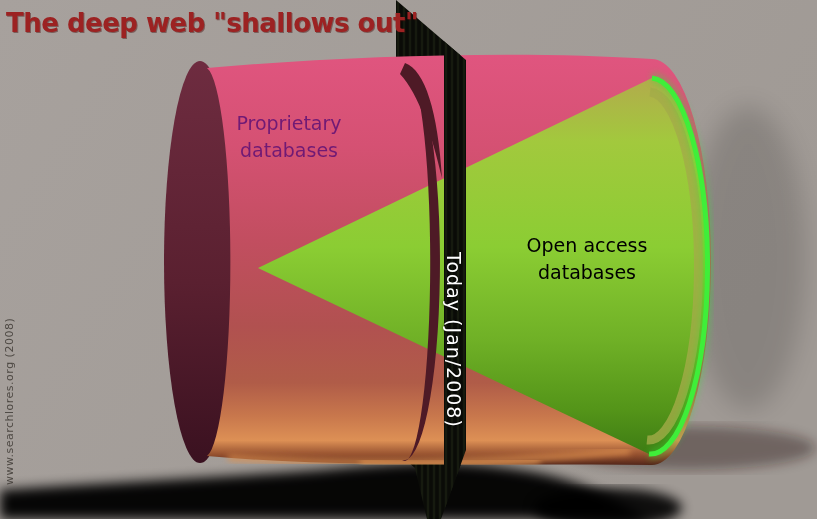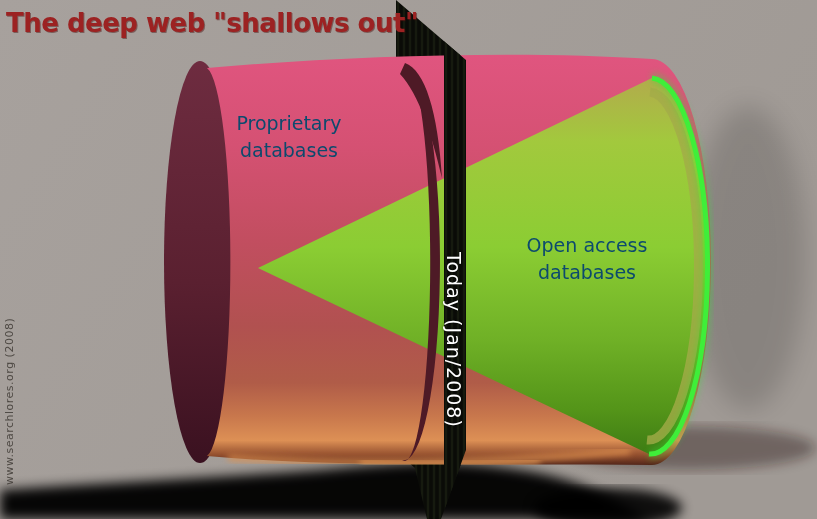--- a/index.html
+++ b/index.html
@@ -10,25 +10,25 @@
   }
   .stage svg{position:absolute;left:0;top:0;z-index:0;}
   .txt{position:absolute;z-index:2;}
   .title{
     left:6px;top:8px;width:480px;
     font-size:26px;font-weight:bold;letter-spacing:-0.5px;
     color:#9c2222;text-shadow:1px 1px 0 rgba(70,10,10,.45);
   }
   .prop-label{
     left:189px;top:110px;width:200px;text-align:center;
-    font-size:19px;line-height:27px;color:#0c4a6e;white-space:pre-line;
+    font-size:19px;line-height:27px;color:#701a75;white-space:pre-line;
   }
   .open-label{
     left:487px;top:232px;width:200px;text-align:center;
-    font-size:19px;line-height:27px;color:#0c4a6e;white-space:pre-line;
+    font-size:19px;line-height:27px;color:#000000;white-space:pre-line;
   }
   .today-label{
     left:443px;top:252px;height:200px;
     writing-mode:vertical-rl;
     font-size:19px;letter-spacing:1px;color:#ffffff;
     text-shadow:0 0 3px rgba(0,0,0,.8);
   }
   .time-label{
     left:256px;top:466px;width:480px;
     font-size:36px;letter-spacing:2px;color:#e8e1da;

